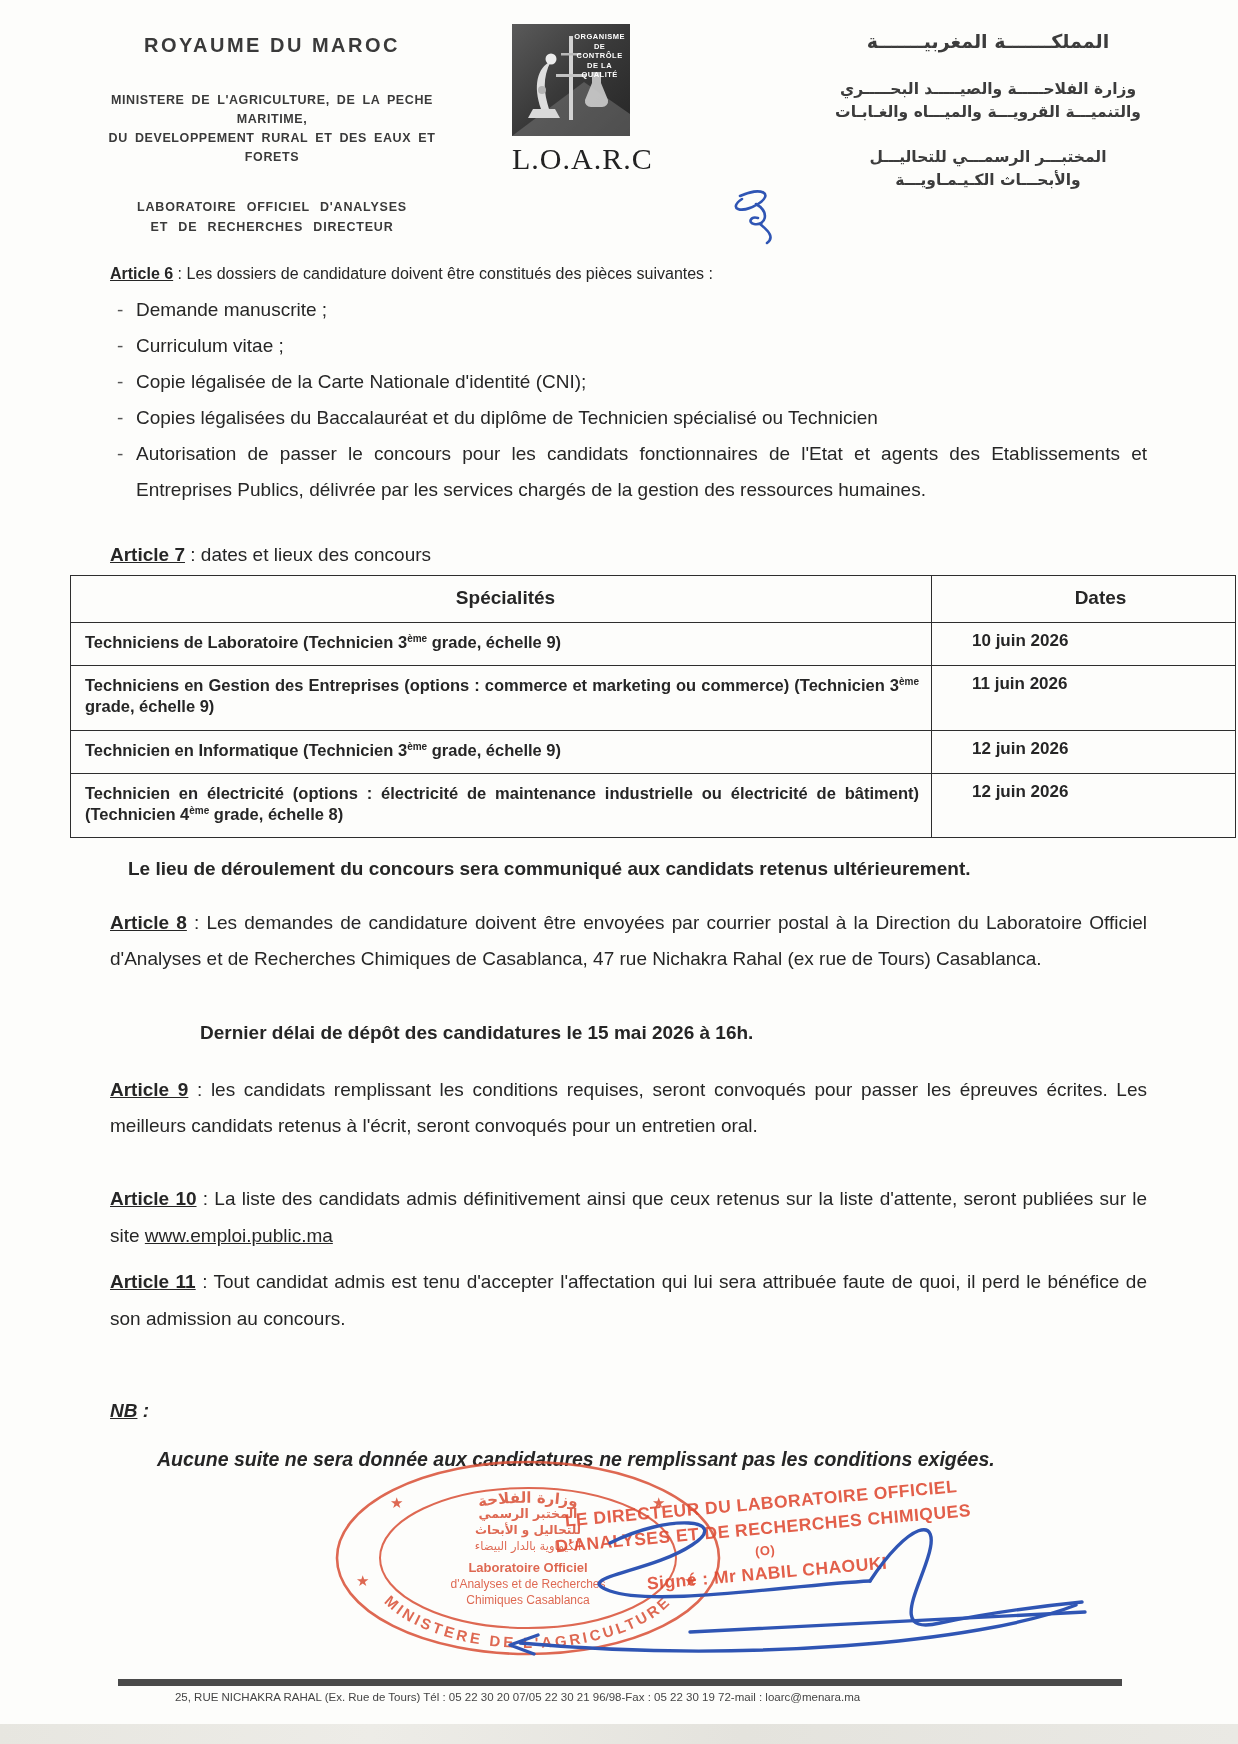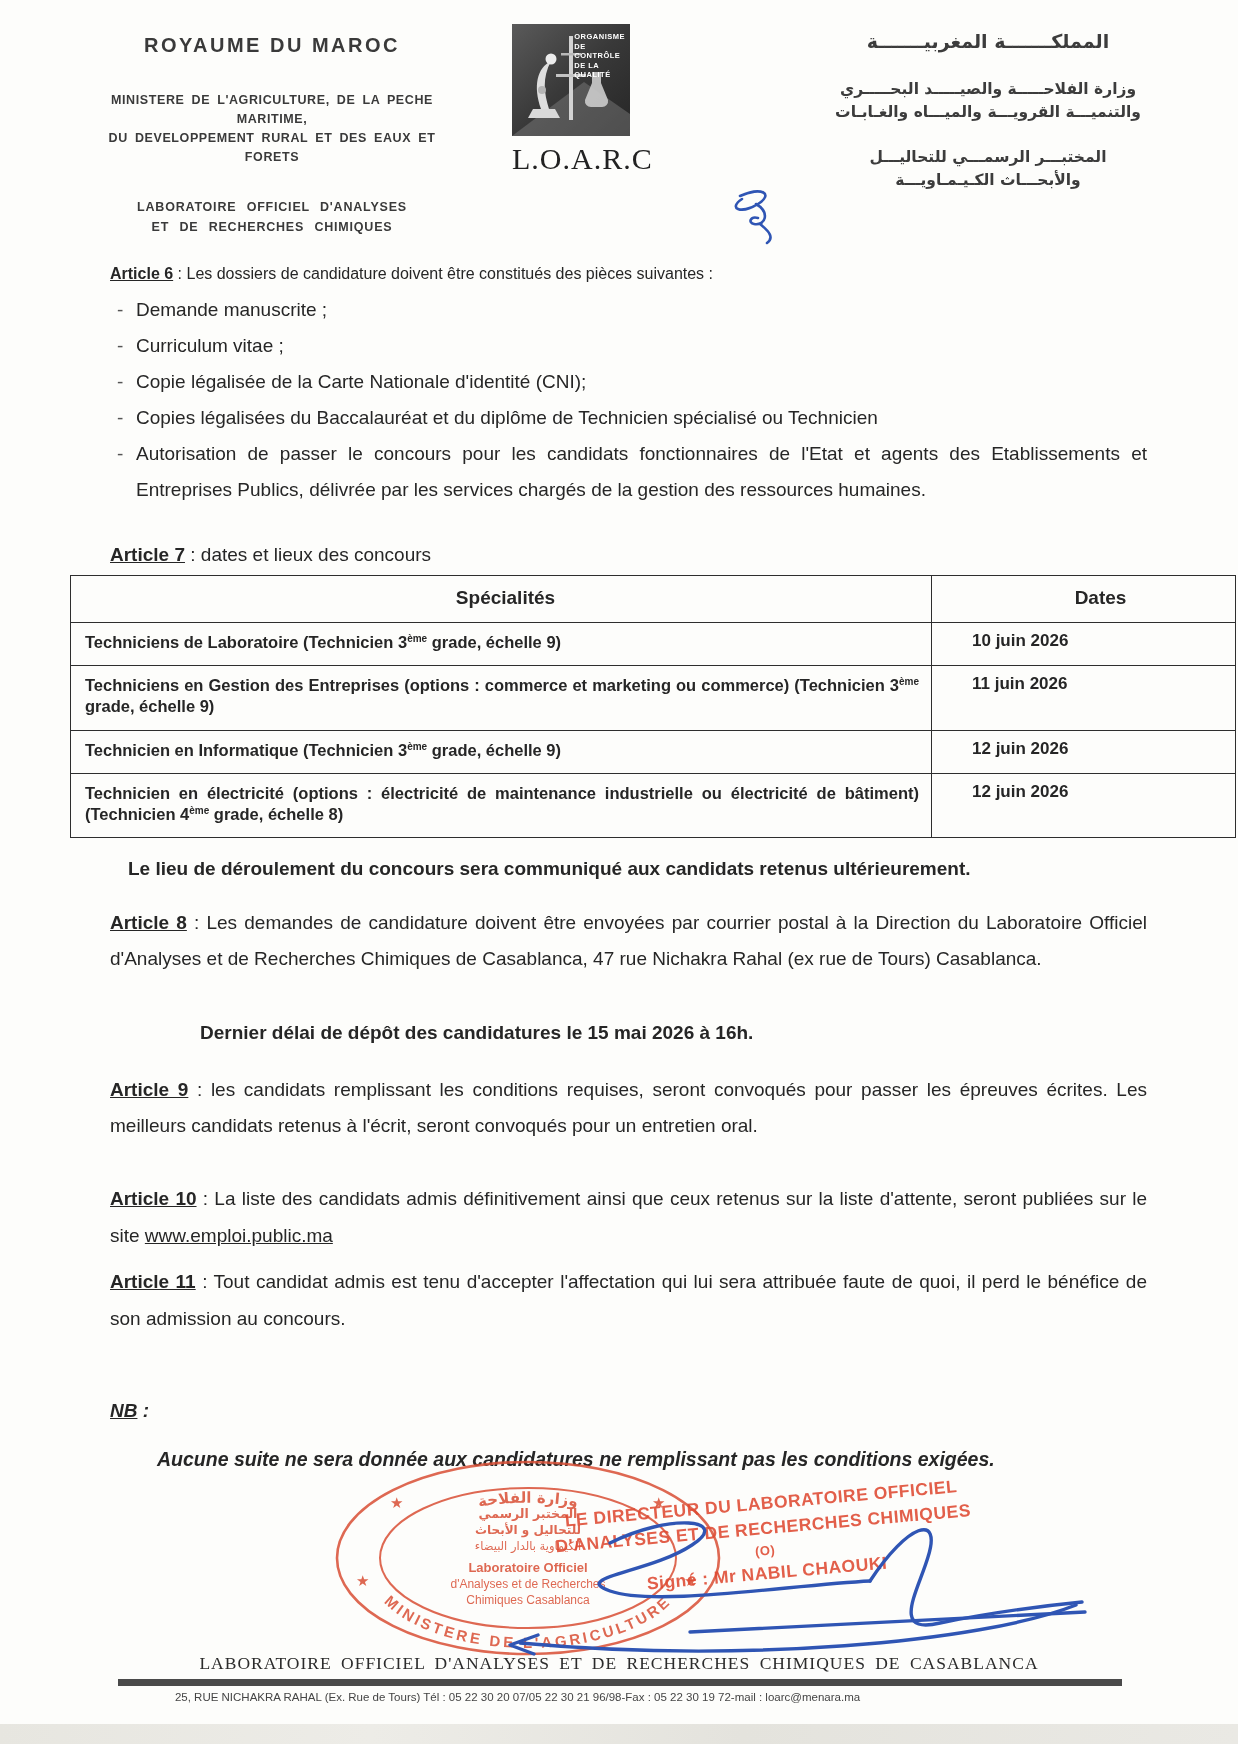--- a/index.html
+++ b/index.html
@@ -7,21 +7,21 @@
   #page{position:relative;width:1238px;height:1744px;background:#fdfdfb;overflow:hidden;color:#262626;}
   .abs{position:absolute;}
 
   
   .hdr-left{left:96px;top:34px;width:352px;text-align:center;color:#3a3a3a;}
   .hdr-royaume{font-size:20px;font-weight:bold;letter-spacing:2.5px;margin-bottom:34px;}
   .hdr-min{font-size:12.5px;font-weight:bold;letter-spacing:.6px;line-height:19px;word-spacing:3px;}
   .hdr-lab{font-size:12.5px;font-weight:bold;letter-spacing:.8px;line-height:20px;margin-top:30px;word-spacing:6px;}
   .logo-wrap{left:512px;top:24px;width:120px;text-align:center;}
   .logo-box{position:relative;width:118px;height:112px;}
-  .logo-badge{position:absolute;top:8px;right:5px;text-align:left;color:#ffffff;font-size:7.5px;font-weight:bold;line-height:9.5px;letter-spacing:.5px;}
+  .logo-badge{position:absolute;top:8px;right:5px;text-align:center;color:#ffffff;font-size:7.5px;font-weight:bold;line-height:9.5px;letter-spacing:.5px;}
   .logo-name{font-family:"Liberation Serif",serif;font-size:30px;letter-spacing:1px;color:#222;margin-top:6px;}
   .hdr-ar{right:80px;top:30px;width:340px;text-align:center;direction:rtl;color:#3c3c3c;font-family:"DejaVu Sans",sans-serif;}
   .ar1{font-size:19px;font-weight:bold;margin-bottom:26px;}
   .ar2{font-size:15.5px;font-weight:bold;line-height:23px;}
   .ar3{font-size:15.5px;font-weight:bold;line-height:23px;margin-top:22px;}
 
   
   .art-label{font-weight:bold;text-decoration:underline;}
   .para{left:110px;width:1037px;font-size:19px;text-align:justify;}
   .intro{left:110px;width:1037px;font-size:16px;line-height:36px;}
@@ -61,21 +61,21 @@
 <body>
 
 <div id="page">
 
   <div class="abs hdr-left">
     <div class="hdr-royaume">ROYAUME DU MAROC</div>
     <div class="hdr-min">MINISTERE DE L'AGRICULTURE, DE LA PECHE MARITIME,</div>
     <div class="hdr-min">DU DEVELOPPEMENT RURAL ET DES EAUX ET FORETS</div>
     <div class="hdr-lab">
       <div>LABORATOIRE OFFICIEL D'ANALYSES</div>
-      <div>ET DE RECHERCHES CHIMIQUES</div>
+      <div>ET DE RECHERCHES DIRECTEUR</div>
     </div>
   </div>
 
   <div class="abs logo-wrap">
     <div class="logo-box">
       <svg width="118" height="112" viewBox="0 0 118 112">
         <defs>
           <linearGradient id="lg" x1="0" y1="0" x2="1" y2="1">
             <stop offset="0" stop-color="#5a5a5a"></stop>
               <stop offset="0.5" stop-color="#393939"></stop>
@@ -225,18 +225,17 @@
   <svg class="abs" style="left:440px;top:1485px;" width="660" height="190" viewBox="0 0 660 190">
     <g fill="none" stroke="#2f55b4" stroke-width="3.4" stroke-linecap="round" stroke-linejoin="round">
       <path d="M 170 58 C 230 28, 292 34, 252 60 C 210 88, 130 92, 170 106 C 215 122, 350 100, 430 96"></path>
       <path d="M 430 96 C 468 38, 502 28, 488 72 C 478 106, 450 150, 500 138 C 558 126, 612 120, 642 117"></path>
       <path d="M 636 120 C 540 158, 300 178, 80 158"></path>
       <path d="M 98 150 L 70 160 L 94 169"></path>
       <path d="M 250 147 L 645 127"></path>
     </g>
   </svg>
 
-  <div class="abs foot-title">LABORATOIRE OFFICIEL D'ANALYSES ET DE RECHERCHES CHIMIQUES DE CASABLANCA</div>
   <div class="abs foot-rule"></div>
   <div class="abs foot-addr">25, RUE NICHAKRA RAHAL (Ex. Rue de Tours) Tél : 05 22 30 20 07/05 22 30 21 96/98-Fax : 05 22 30 19 72-mail : loarc@menara.ma</div>
   <div class="abs bottom-strip"></div>
 
 </div>
 
 </body></html>

